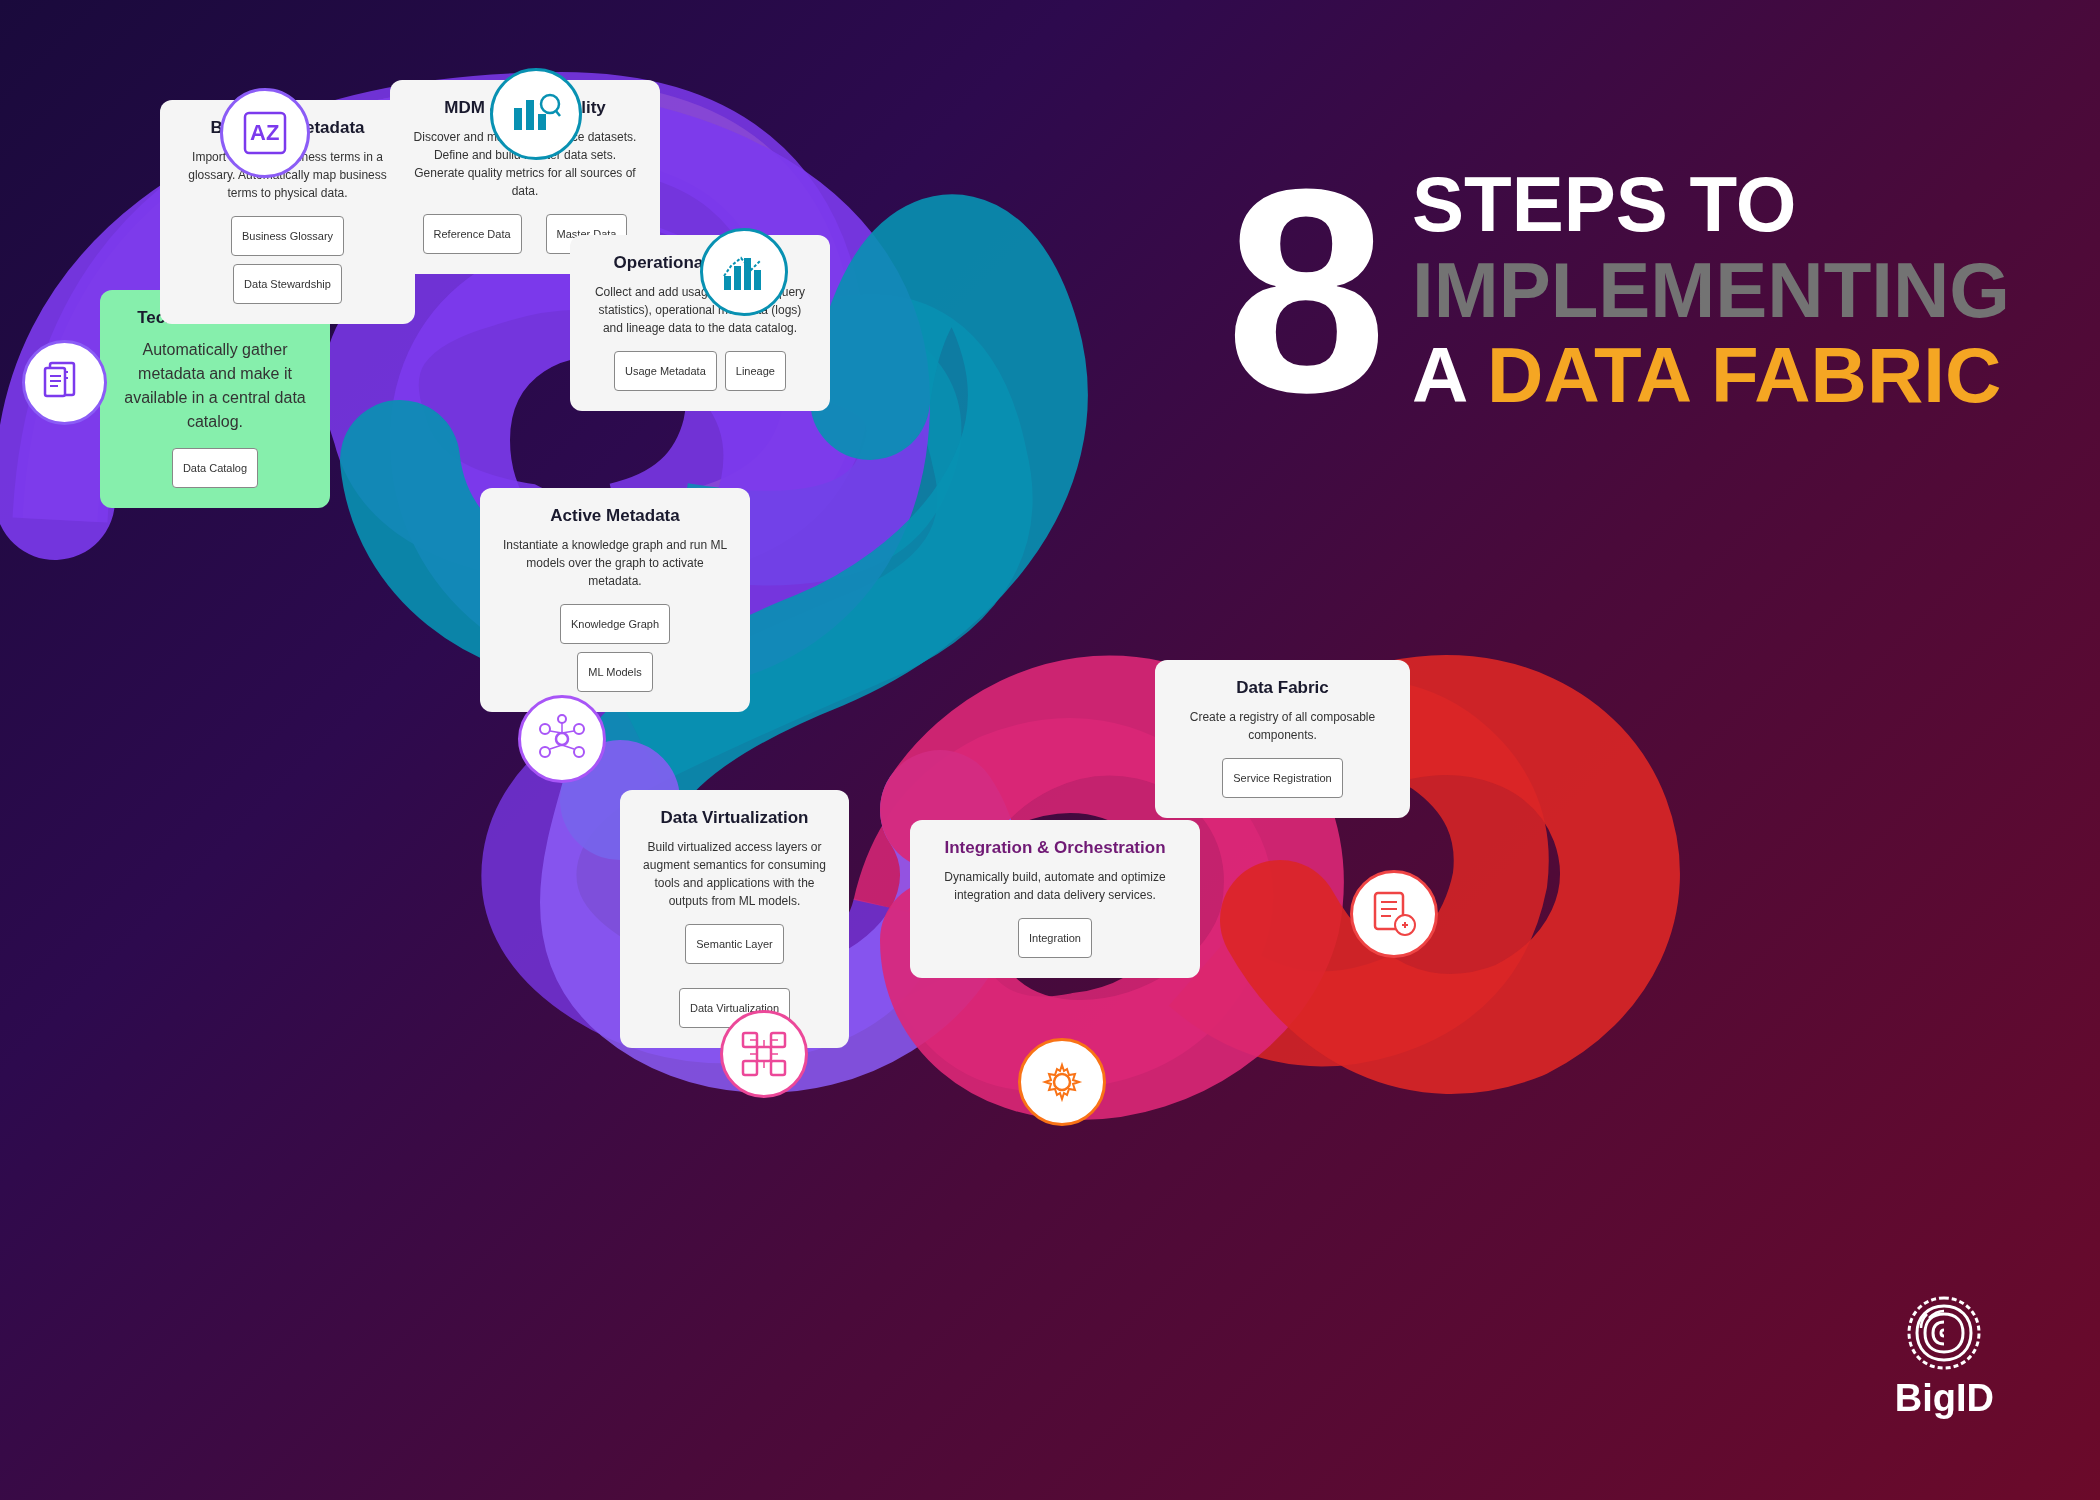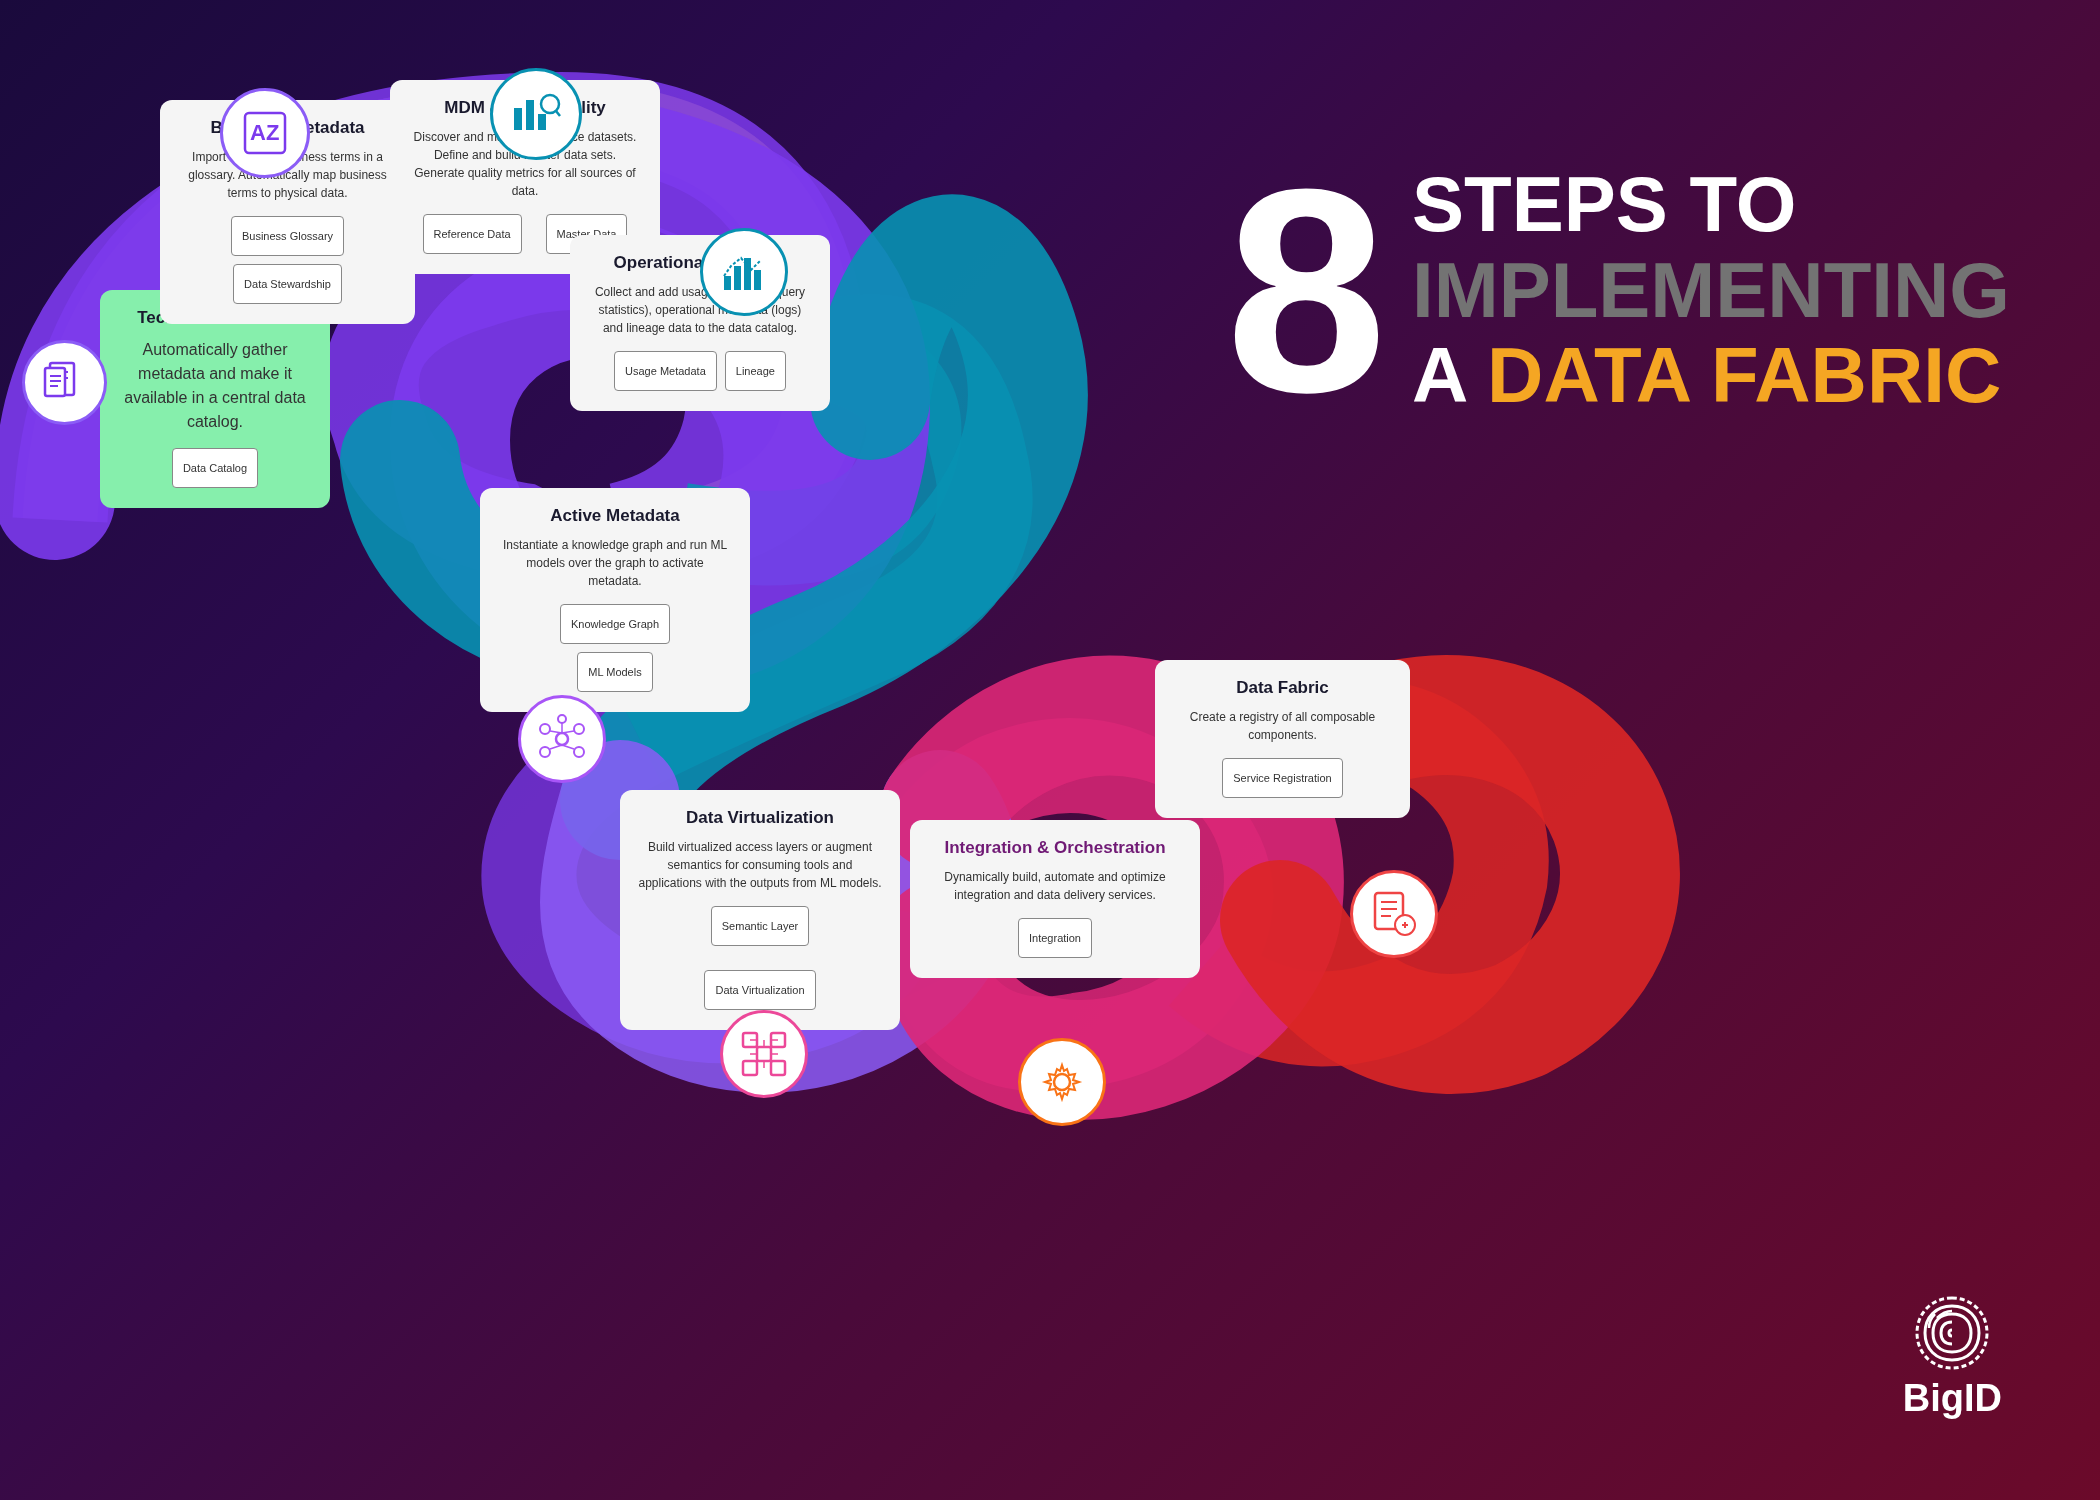--- a/index.html
+++ b/index.html
@@ -318,21 +318,21 @@
       <rect x="18" y="18" width="14" height="14" rx="2" fill="none" stroke="#ec4899" stroke-width="2.5"></rect>
       <line x1="18" y1="11" x2="11" y2="11" stroke="#ec4899" stroke-width="1.5"></line>
       <line x1="32" y1="11" x2="39" y2="11" stroke="#ec4899" stroke-width="1.5"></line>
       <line x1="25" y1="18" x2="25" y2="11" stroke="#ec4899" stroke-width="1.5"></line>
       <line x1="25" y1="32" x2="25" y2="39" stroke="#ec4899" stroke-width="1.5"></line>
       <line x1="18" y1="25" x2="11" y2="25" stroke="#ec4899" stroke-width="1.5"></line>
       <line x1="32" y1="25" x2="39" y2="25" stroke="#ec4899" stroke-width="1.5"></line>
     </svg>
   </div>
 
-  <div class="card card-virtualization" style="position:absolute;left:620px;top:790px;width:280px;background:#f5f5f5;border-radius:12px;padding:18px;text-align:center;z-index:15;">
+  <div class="card card-virtualization" style="position:absolute;left:620px;top:790px;width:229px;background:#f5f5f5;border-radius:12px;padding:18px;text-align:center;z-index:15;">
     <div class="card-title" style="font-size:17px;font-weight:bold;color:#1a1a2e;margin-bottom:10px;">Data Virtualization</div>
     <div class="card-desc" style="font-size:12px;color:#333;line-height:1.5;margin-bottom:12px;">Build virtualized access layers or augment semantics for consuming tools and applications with the outputs from ML models.</div>
     <div class="tags-row" style="display:flex;justify-content:center;gap:20px;flex-wrap:wrap;flex-direction:column;align-items:center;">
       <span class="tag">Semantic Layer</span>
       <span class="tag">Data Virtualization</span>
     </div>
   </div>
 
   <div class="icon-circle" style="position:absolute;left:1018px;top:1038px;width:88px;height:88px;background:white;border:3px solid #f97316;border-radius:50%;display:flex;align-items:center;justify-content:center;z-index:20;">
     <svg width="50" height="50" viewBox="0 0 50 50">
@@ -375,21 +375,21 @@
       <div style="margin-left:25px;">
         <div style="font-size:78px;font-weight:900;color:white;line-height:1.1;font-family:Arial,sans-serif;">STEPS TO</div>
         <div style="font-size:78px;font-weight:900;color:#737373;line-height:1.1;font-family:Arial,sans-serif;">IMPLEMENTING</div>
         <div style="font-size:78px;font-weight:900;line-height:1.1;font-family:Arial,sans-serif;">
           <span style="color:white;">A </span><span style="color:#f5a623;">DATA FABRIC</span>
         </div>
       </div>
     </div>
   </div>
 
-  <div class="bigid-logo" style="position:absolute;right:98px;bottom:80px;text-align:center;">
+  <div class="bigid-logo" style="position:absolute;right:106px;bottom:80px;text-align:center;">
     <svg width="90" height="90" viewBox="0 0 90 90">
       <path d="M45,10 C25,10 10,25 10,45 C10,65 25,80 45,80 C65,80 80,65 80,45 C80,25 65,10 45,10" fill="none" stroke="white" stroke-width="3" stroke-dasharray="5,3"></path>
       <path d="M45,18 C29,18 18,29 18,45 C18,61 29,72 45,72 C61,72 72,61 72,45 C72,29 61,18 45,18" fill="none" stroke="white" stroke-width="3"></path>
       <path d="M45,26 C33,26 26,33 26,45 C26,57 33,64 45,64 C57,64 64,57 64,45 C64,33 57,26 45,26" fill="none" stroke="white" stroke-width="3"></path>
       <path d="M45,34 C37,34 34,39 34,45 C34,51 37,56 45,56" fill="none" stroke="white" stroke-width="3"></path>
       <path d="M45,42 C42,42 42,43 42,45 C42,47 43,48 45,48" fill="none" stroke="white" stroke-width="3"></path>
       <path d="M30,30 C35,25 40,23 45,23" fill="none" stroke="white" stroke-width="2.5"></path>
       <path d="M22,40 C22,35 24,30 28,26" fill="none" stroke="white" stroke-width="2.5"></path>
     </svg>
     <div style="font-size:38px;font-weight:bold;color:white;font-family:Arial,sans-serif;margin-top:-5px;">BigID</div>

